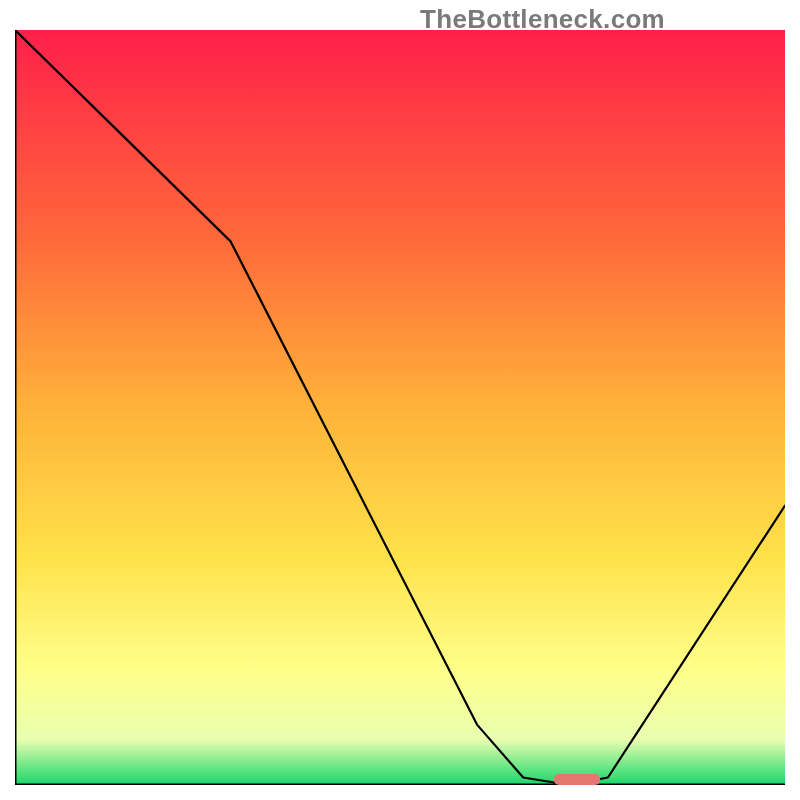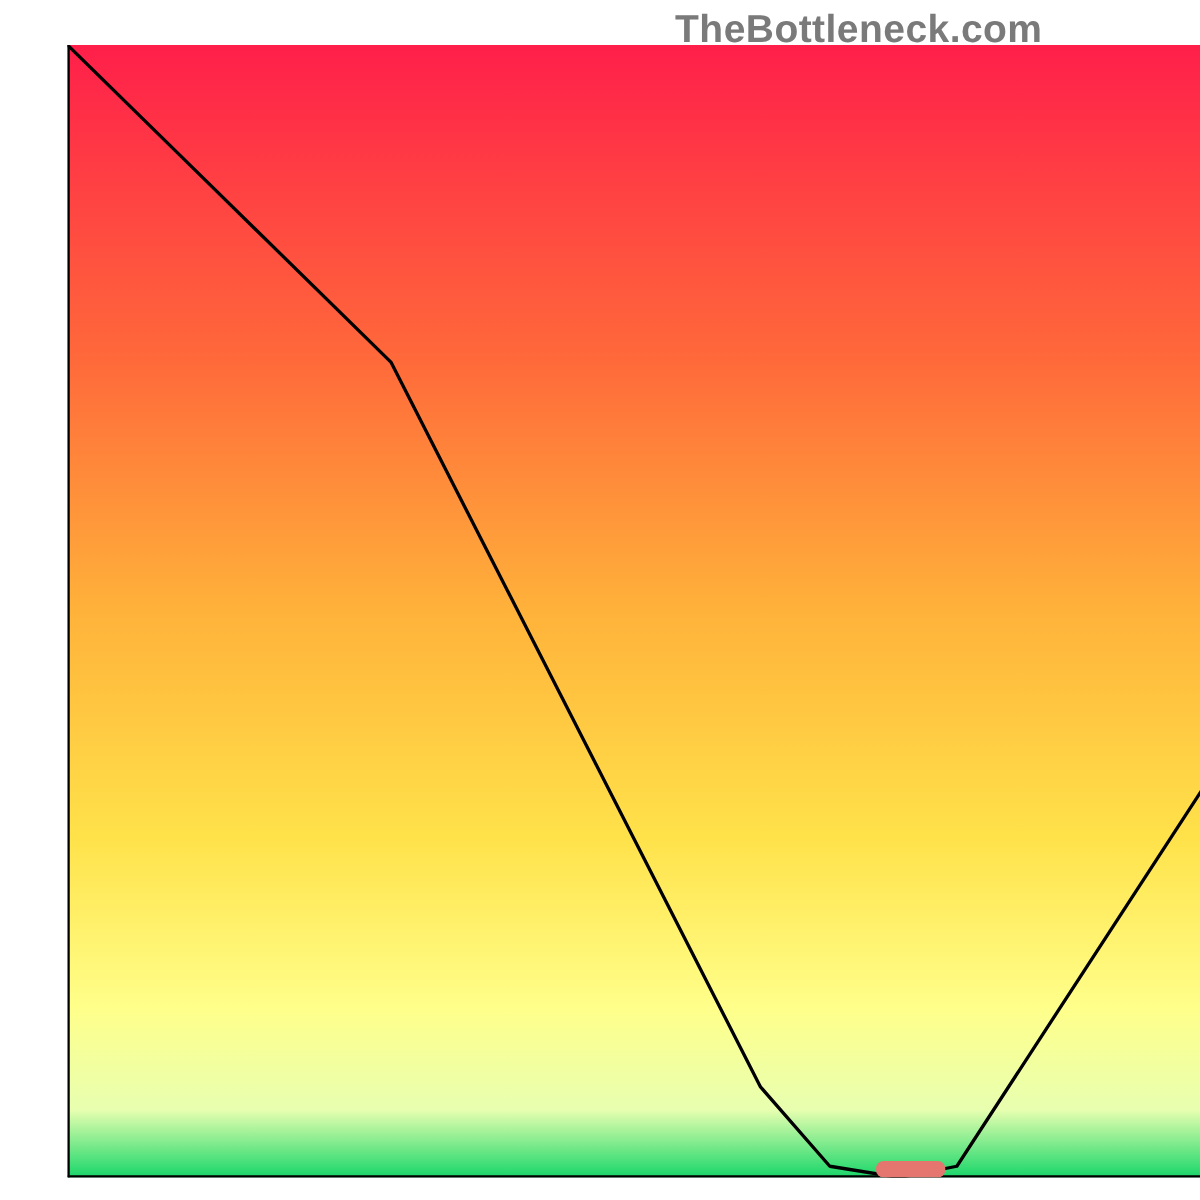--- a/index.html
+++ b/index.html
@@ -8,21 +8,20 @@
     width: 800px;
     height: 800px;
     background: #ffffff;
     overflow: hidden;
     font-family: Arial, Helvetica, sans-serif;
   }
   .stage {
     position: relative;
     width: 675px;
     height: 800px;
-    margin-left: 30px;
   }
   .watermark {
     position: absolute;
     top: 4px;
     right: 10px;
     font-size: 26px;
     font-weight: 600;
     color: #7a7a7a;
     letter-spacing: 0.3px;
     user-select: none;

